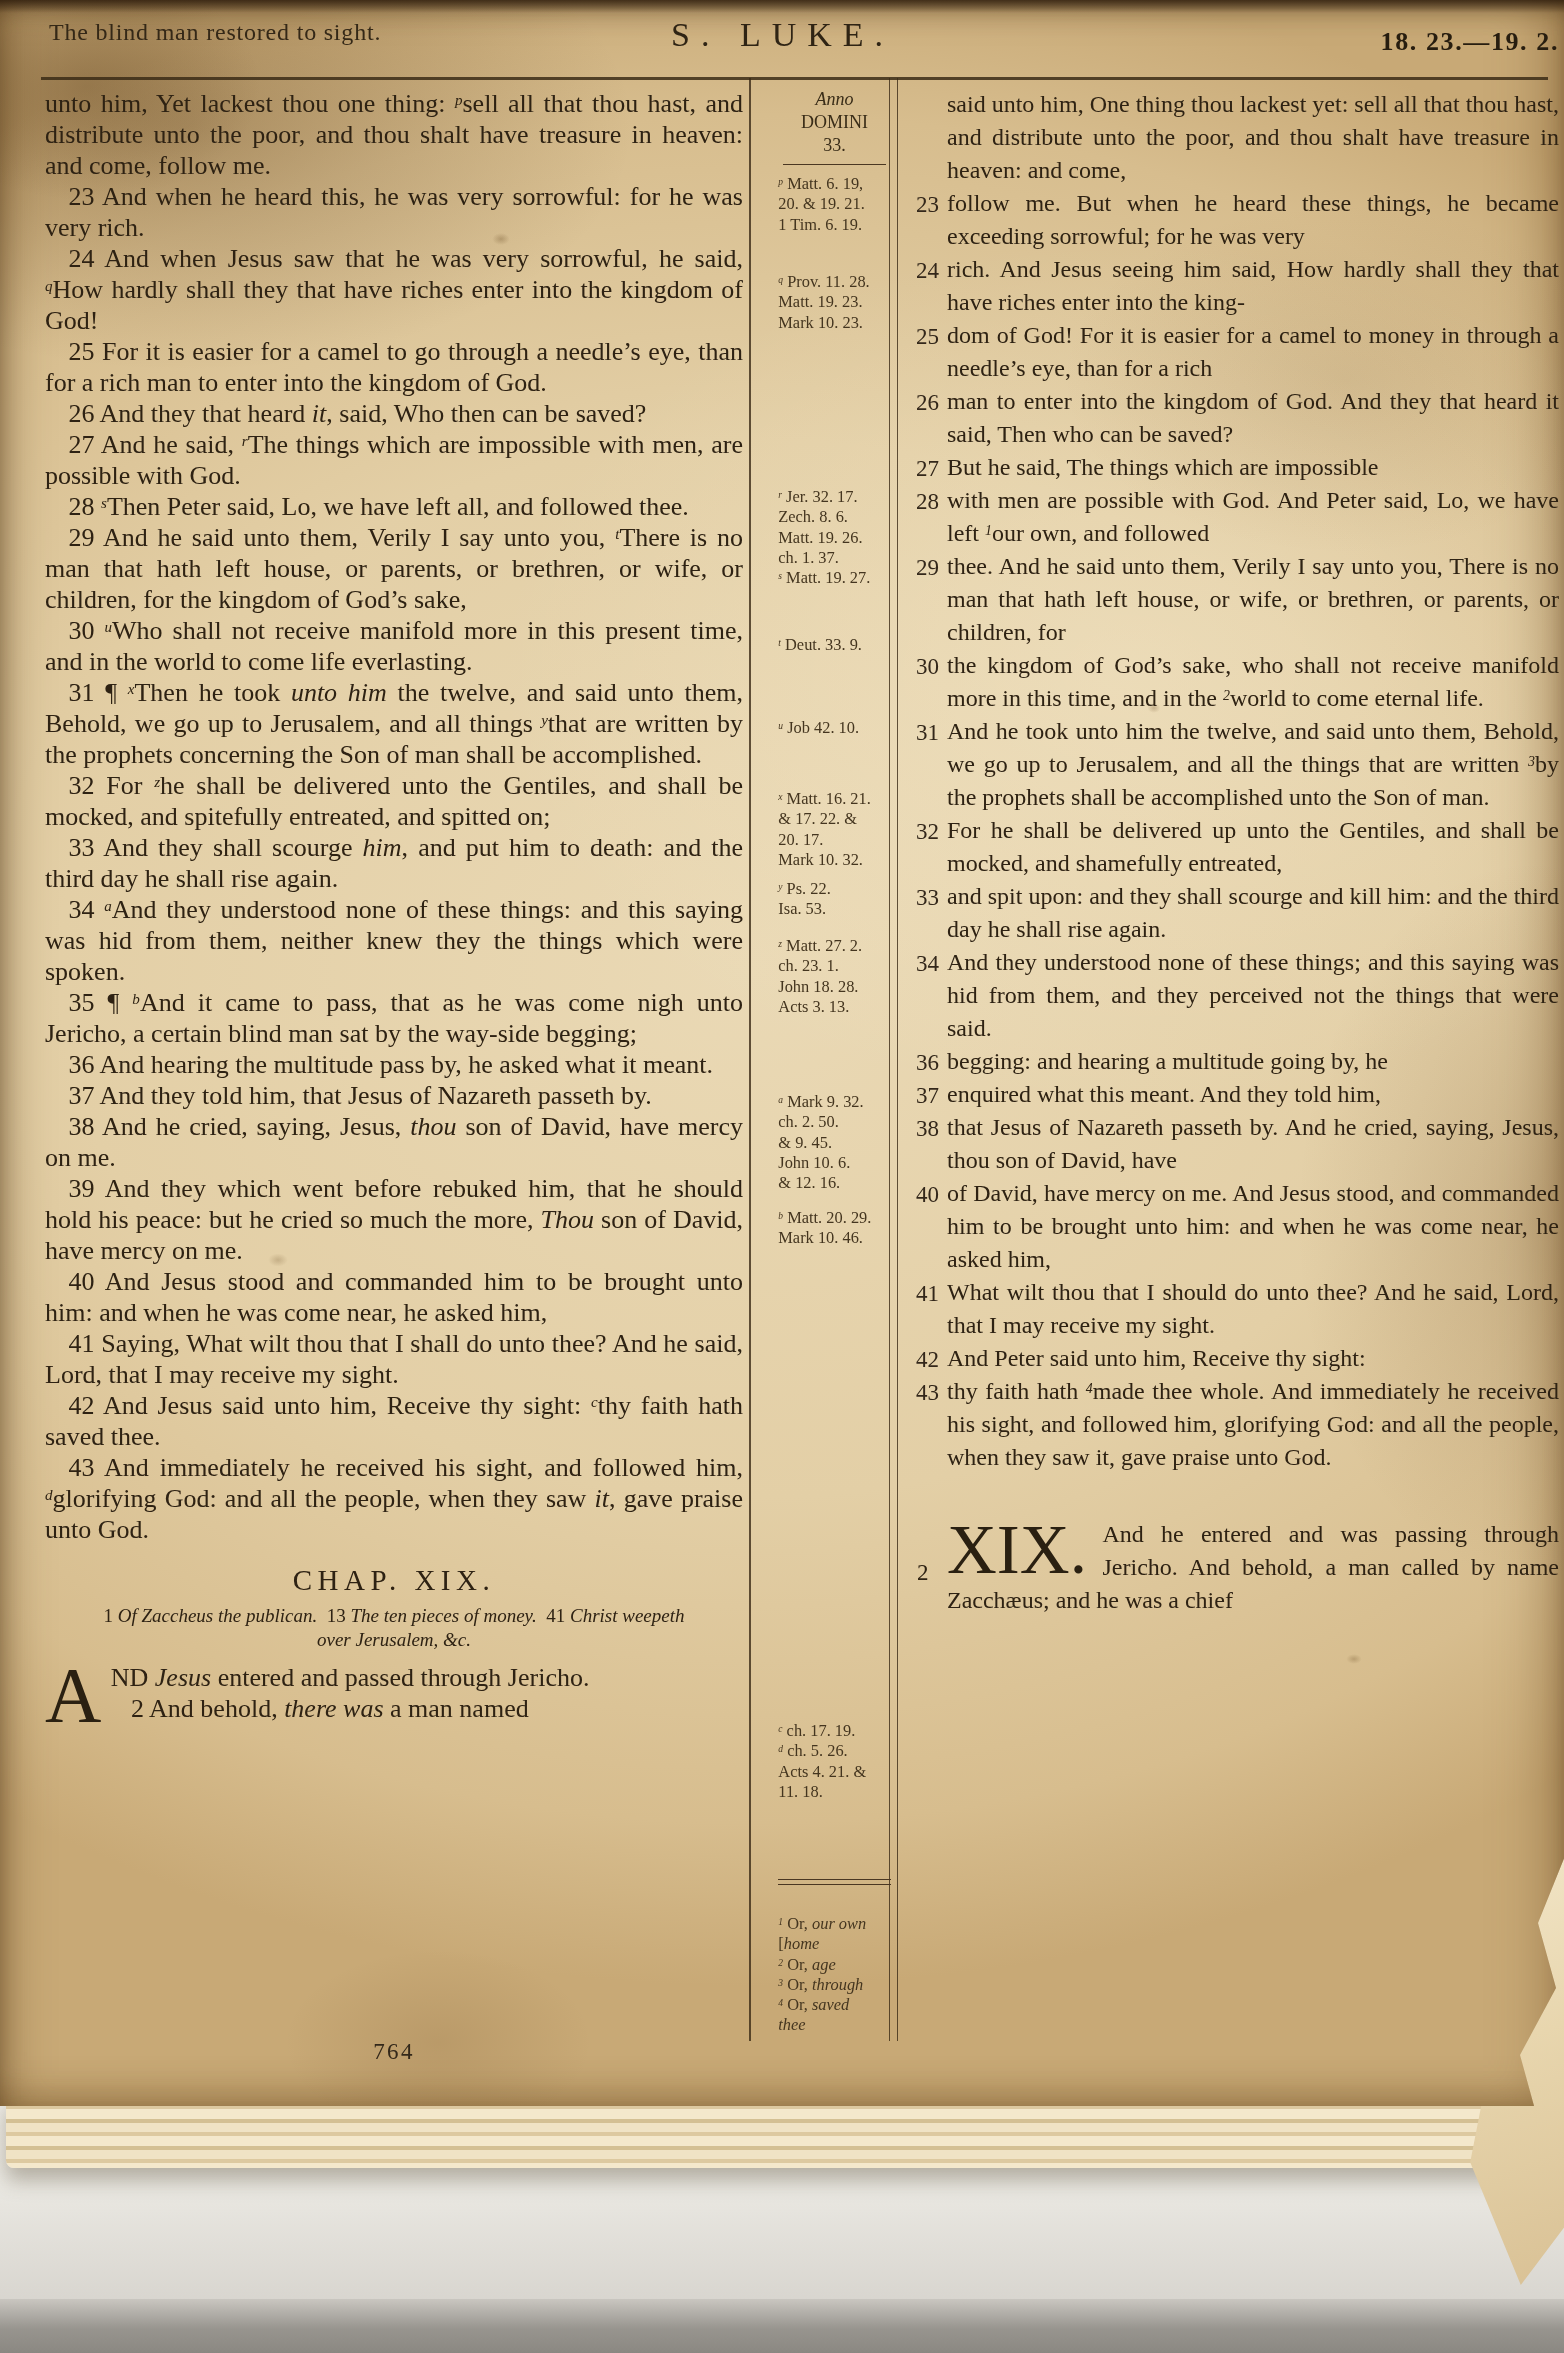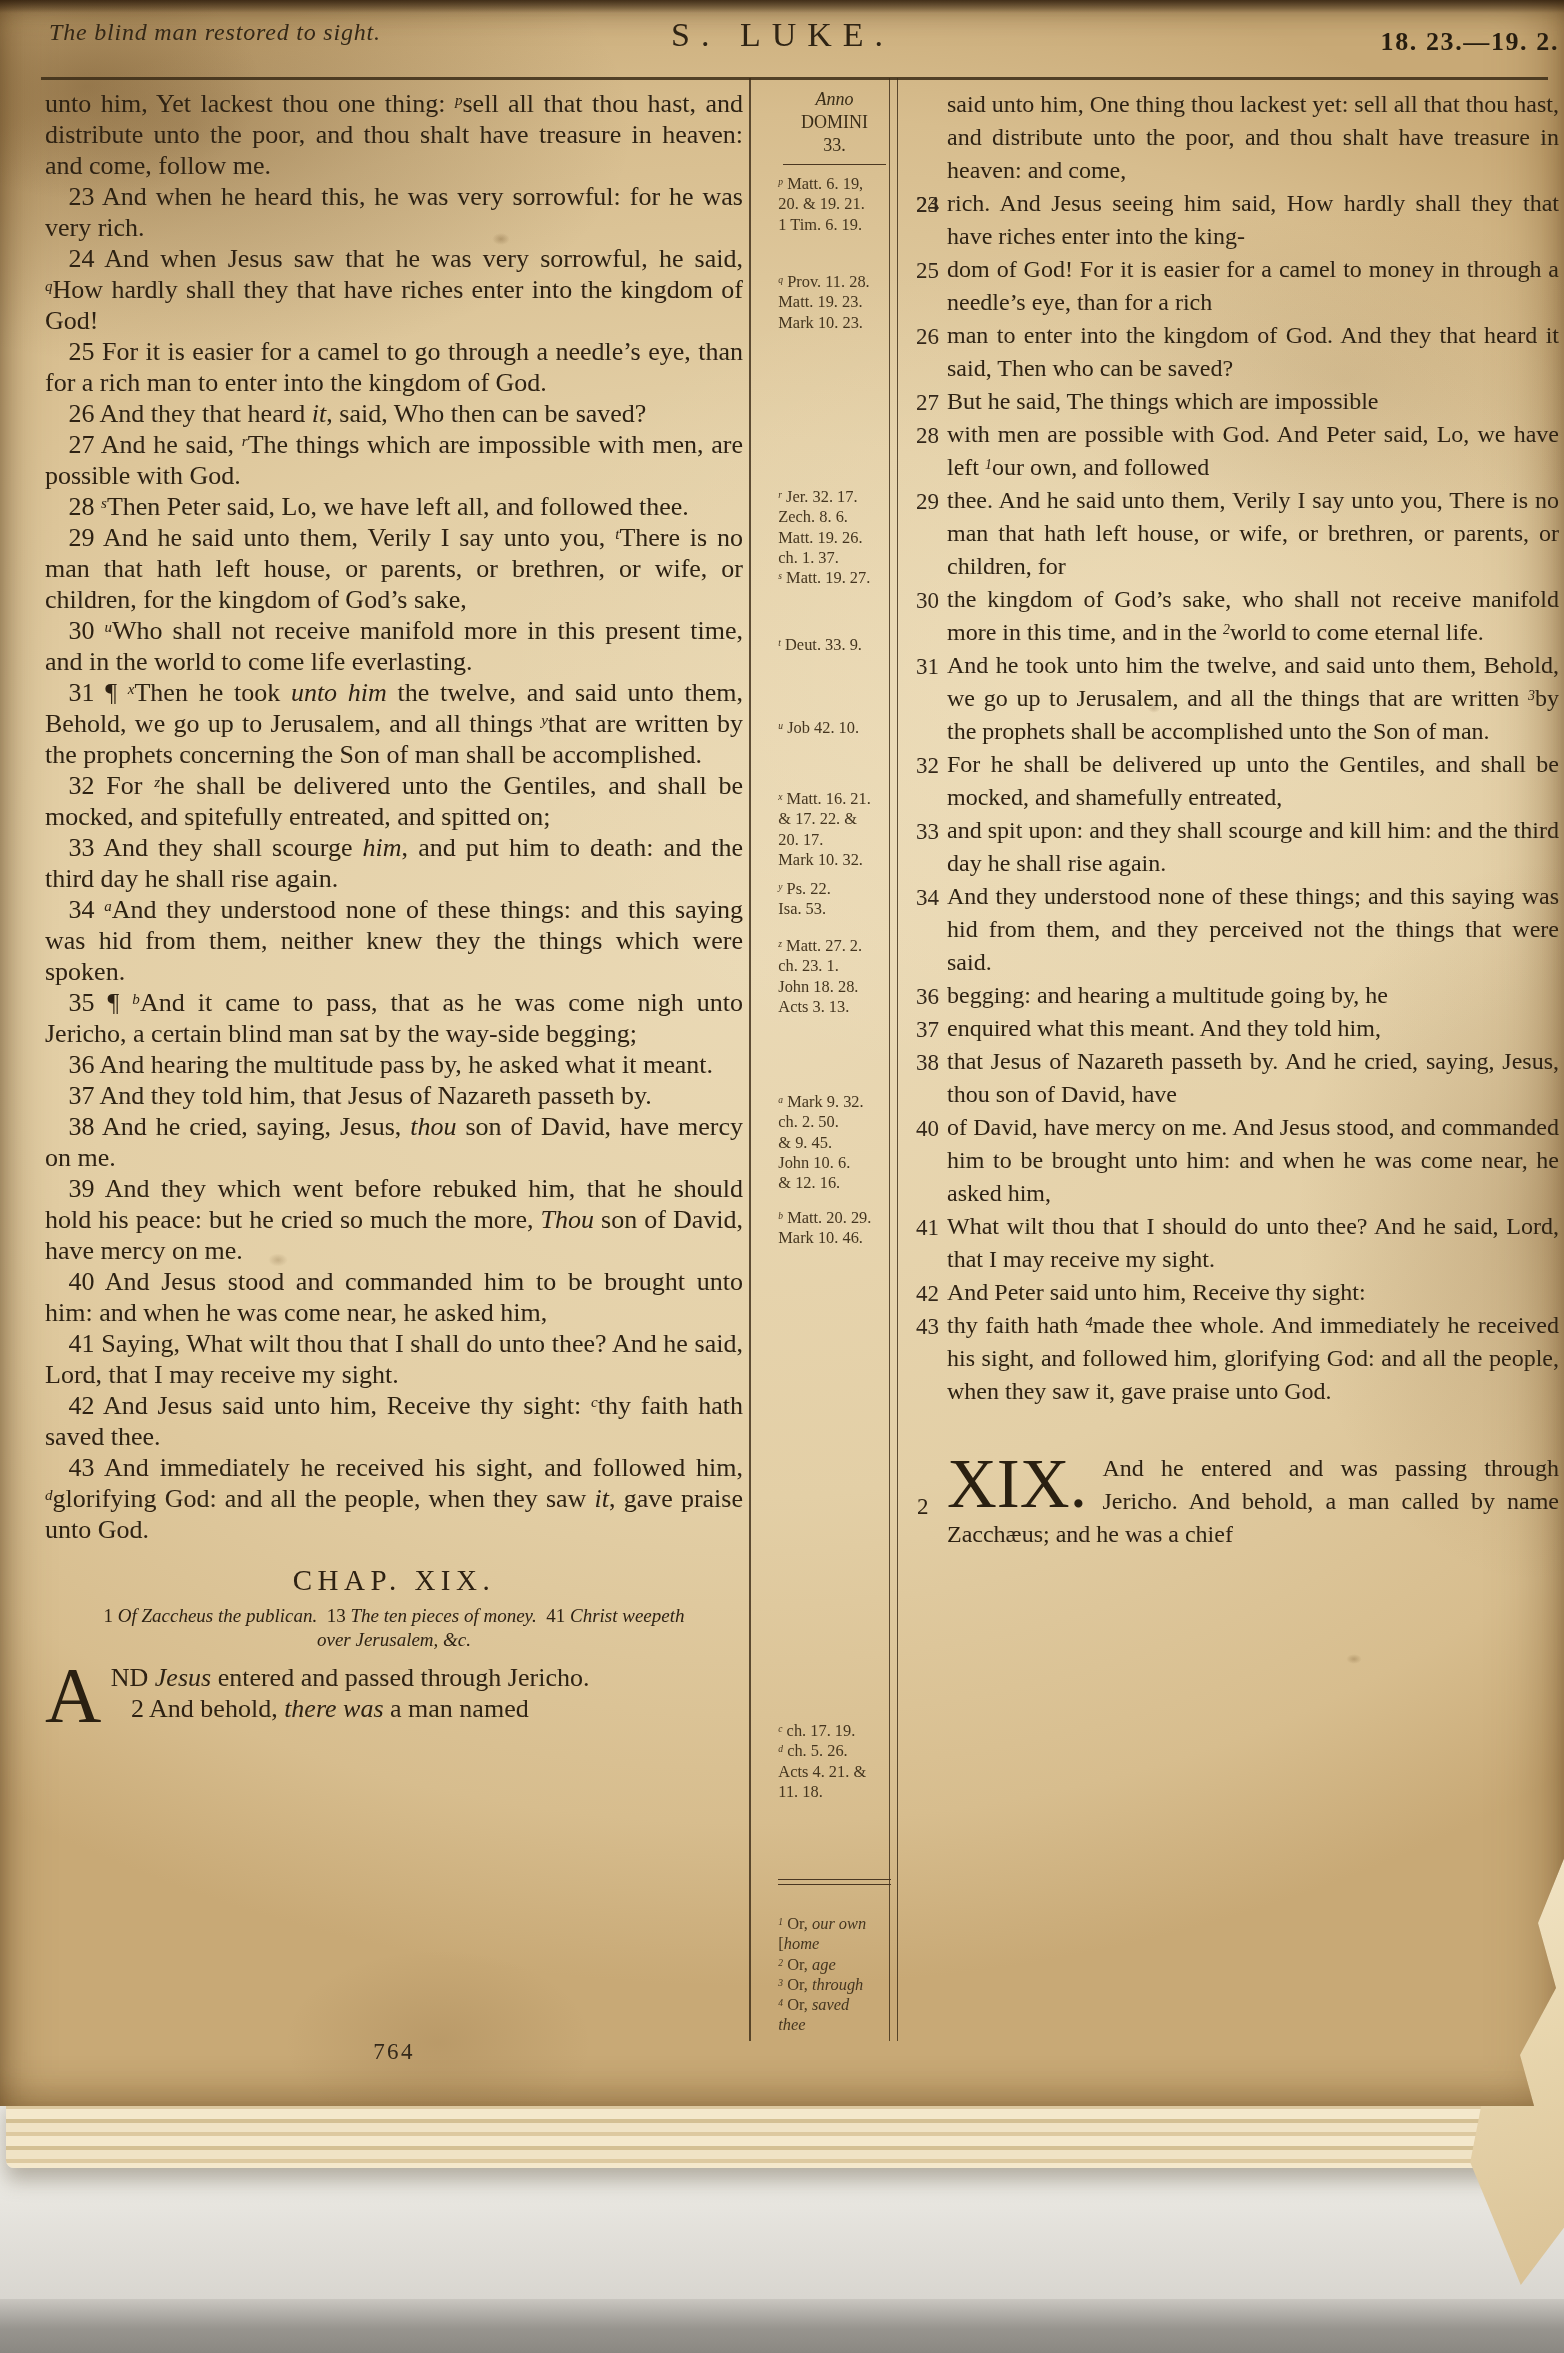--- a/index.html
+++ b/index.html
@@ -75,21 +75,21 @@
   .sheet::after{
     content:"";position:absolute;top:0;left:0;right:0;height:12.5px;
     background:linear-gradient(180deg,rgba(38,22,8,.7),rgba(38,22,8,0));
   }
 
   
   .content{position:absolute;top:0;left:0;width:1565px;height:2106px;}
 
   .running-head{
     position:absolute;left:49px;top:19px;
-    font-style:italic;font-size:24px;letter-spacing:0.8px;color:#342817;
+    font-size:24px;letter-spacing:0.8px;color:#342817;
   }
   .book-title{
     position:absolute;left:50%;transform:translateX(-50%);top:15.6px;
     font-size:34px;letter-spacing:11px;color:#2f2414;
   }
   .verse-range{
     position:absolute;right:6px;top:27px;
     font-weight:bold;font-size:26px;letter-spacing:1.6px;color:#271d0f;
   }
   .header-rule{
@@ -289,20 +289,21 @@
     <div class="col-rv">
       <div>
 
           <p class="rv-verse">
             <span class="vnum"></span>
             <span>said unto him, One thing thou lackest yet: sell all that thou hast, and distribute unto the poor, and thou shalt have treasure in heaven: and come,</span>
           </p>
 
           <p class="rv-verse">
             <span class="vnum">23</span>
+            <span>follow me. But when he heard these things, he became exceeding sorrowful; for he was very</span>
           </p>
 
           <p class="rv-verse">
             <span class="vnum">24</span>
             <span>rich. And Jesus seeing him said, How hardly shall they that have riches enter into the king-</span>
           </p>
 
           <p class="rv-verse">
             <span class="vnum">25</span>
             <span>dom of God! For it is easier for a camel to money in through a needle’s eye, than for a rich</span>

